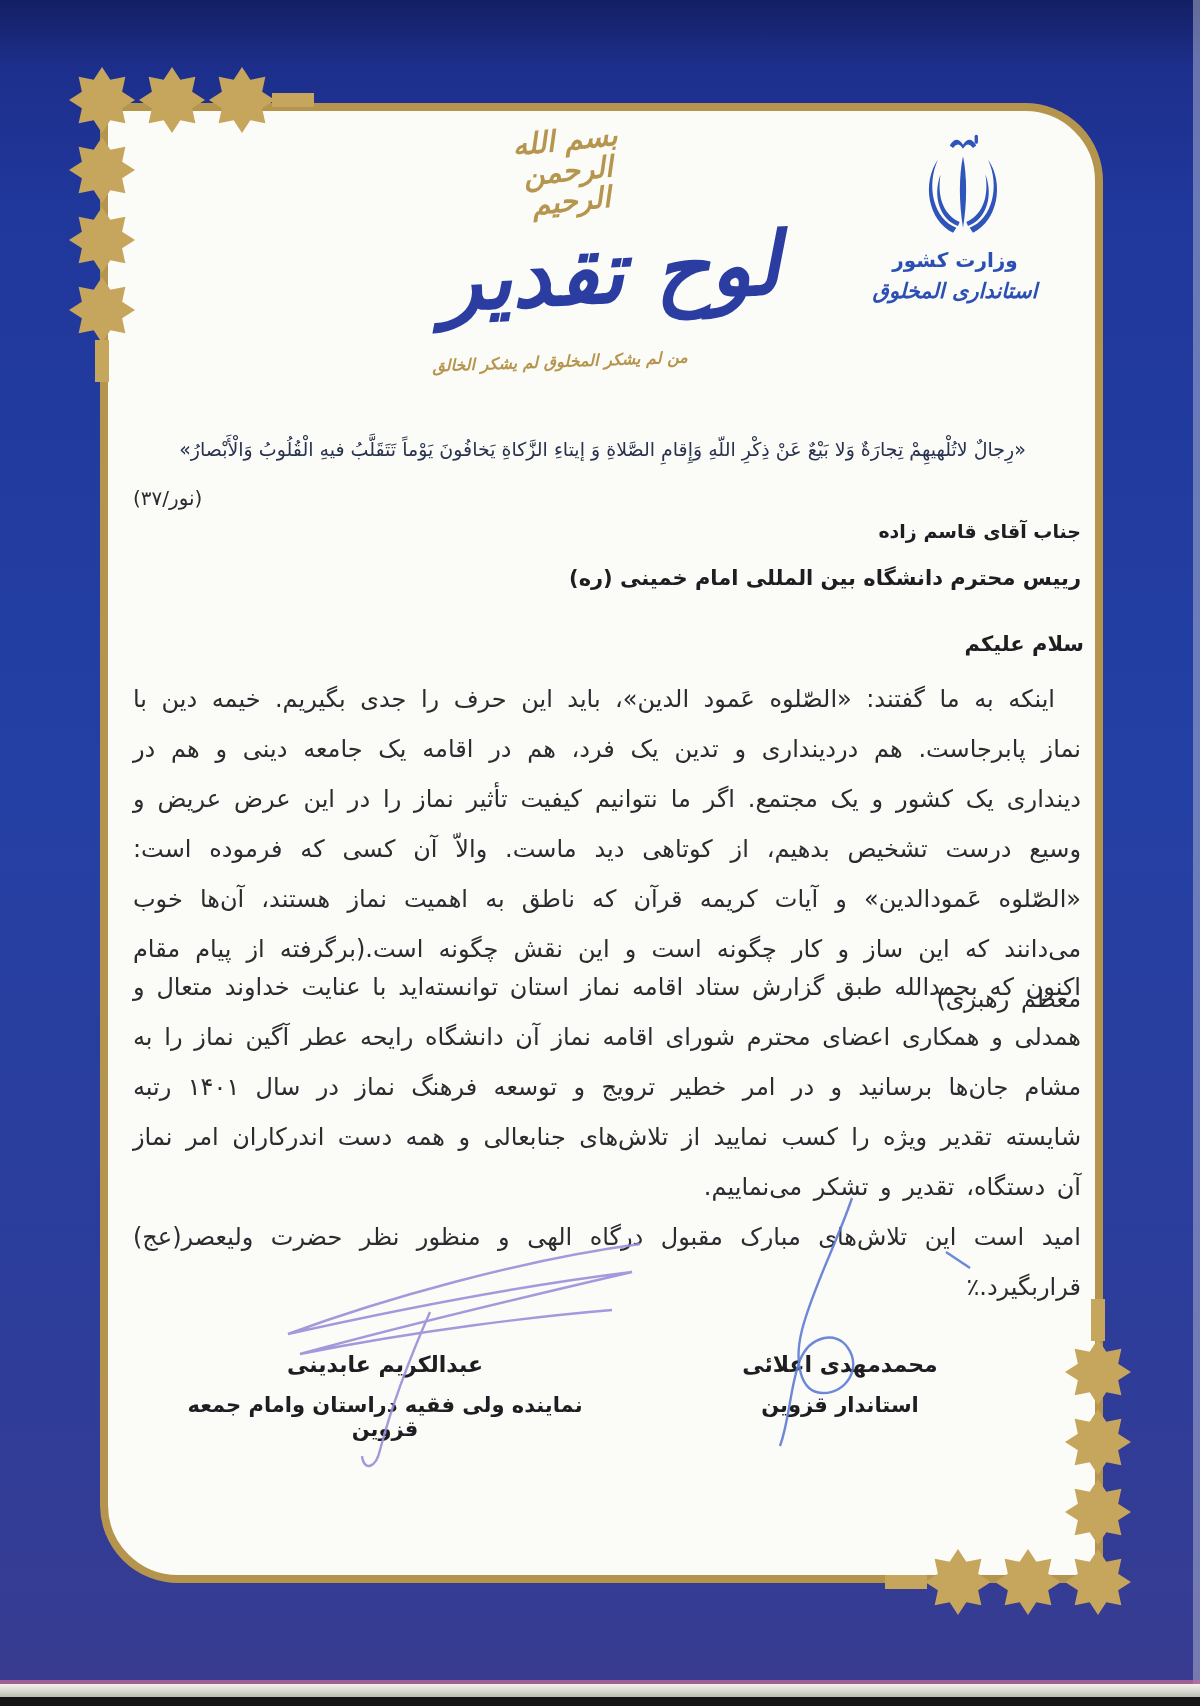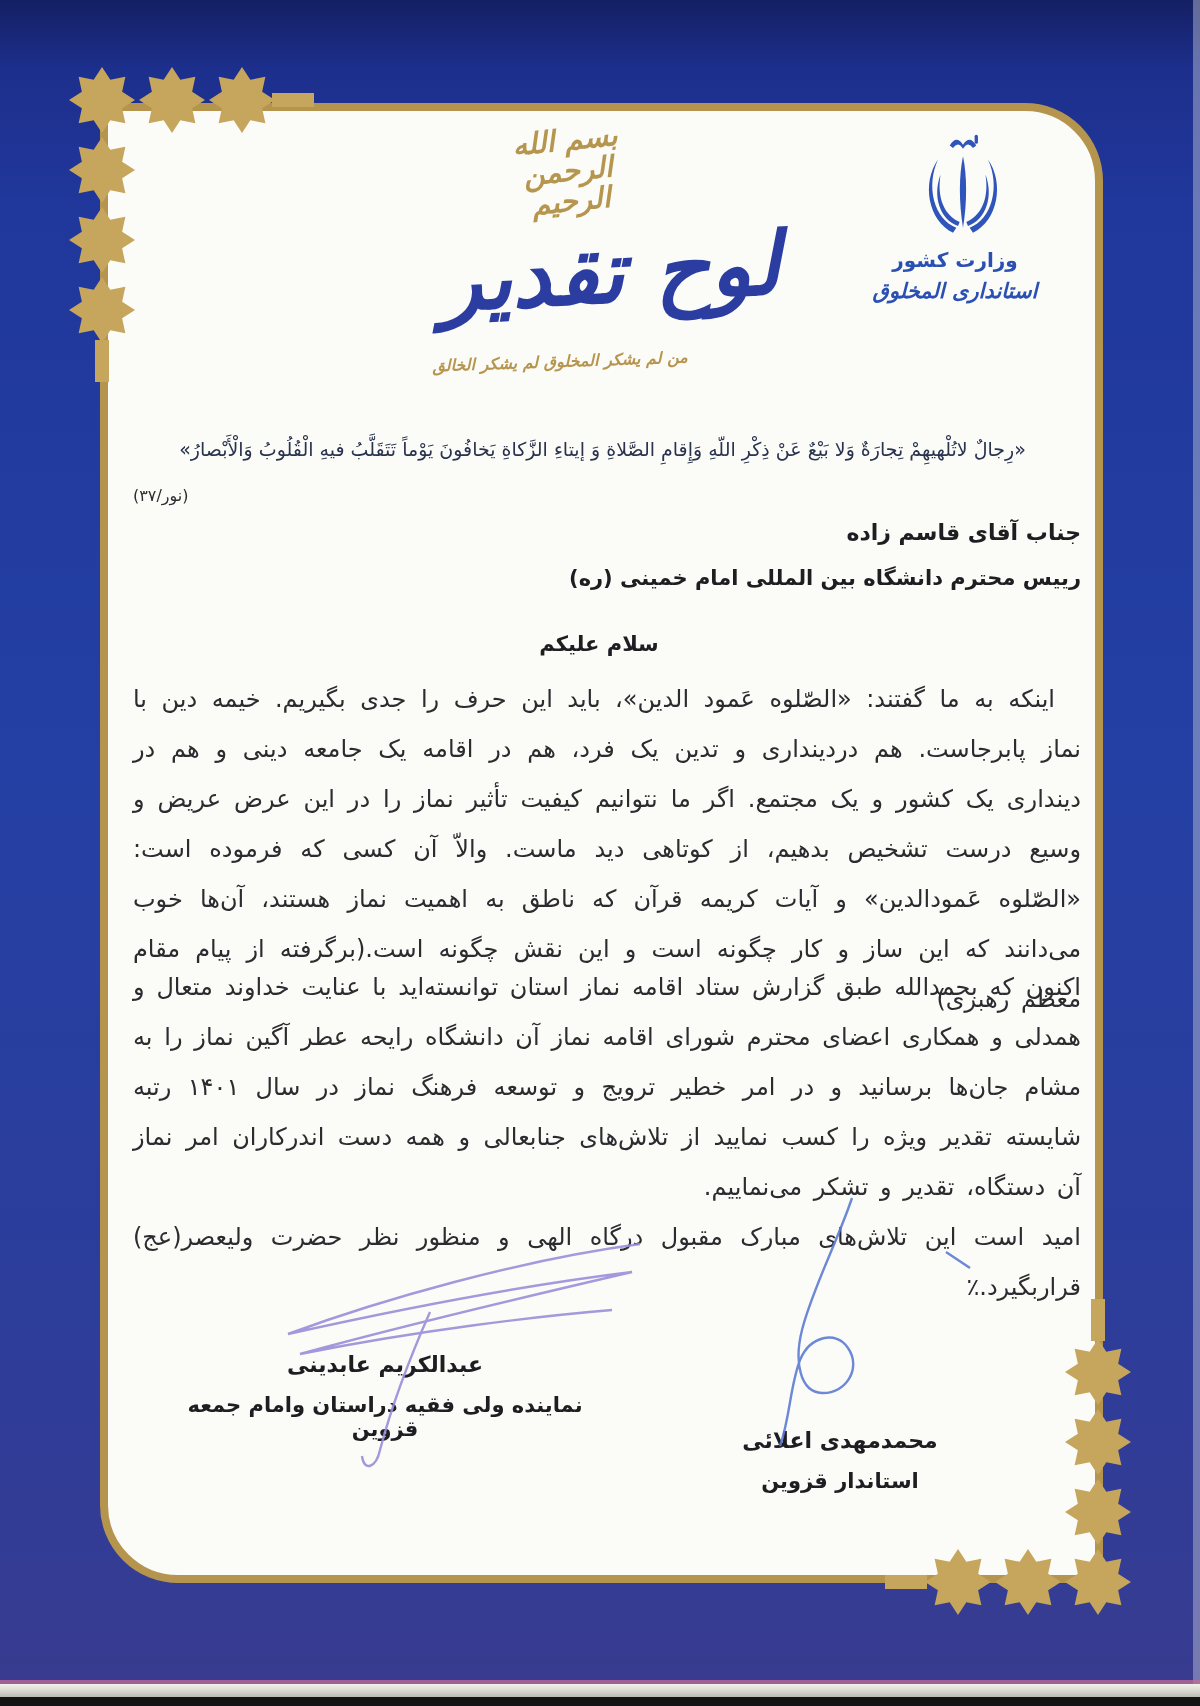--- a/index.html
+++ b/index.html
@@ -21,33 +21,33 @@
   .main-title{position:absolute;left:400px;top:222px;width:420px;text-align:center;
     font-size:86px;font-weight:bold;font-style:italic;color:#2c3da2;transform:rotate(-3deg);white-space:nowrap;}
   .hadith{position:absolute;left:310px;top:352px;width:500px;text-align:center;
     font-size:16px;font-weight:bold;font-style:italic;color:#b6954f;transform:rotate(-2deg);white-space:nowrap;}
   .brand{position:absolute;left:840px;top:248px;width:230px;text-align:center;color:#2b50b4;}
   .brand .ministry{font-size:20px;font-weight:bold;}
   .brand .governorate{font-size:21px;font-weight:bold;font-style:italic;margin-top:7px;}
   .emblem{position:absolute;left:915px;top:133px;width:96px;height:108px;}
   .verse{position:absolute;left:110px;top:438px;width:985px;text-align:center;white-space:nowrap;
     font-size:19px;color:#29324e;font-weight:500;}
-  .citation{position:absolute;left:133px;top:486px;font-size:16px;color:#2b2b30;}
-  .recipient1{position:absolute;left:133px;top:520px;width:948px;text-align:right;font-size:22px;font-weight:bold;color:#1d1d22;}
+  .citation{position:absolute;left:133px;top:486px;font-size:20px;color:#2b2b30;}
+  .recipient1{position:absolute;left:133px;top:520px;width:948px;text-align:right;font-size:19px;font-weight:bold;color:#1d1d22;}
   .recipient2{position:absolute;left:133px;top:566px;width:948px;text-align:right;font-size:21px;font-weight:bold;color:#1d1d22;}
-  .salutation{position:absolute;left:125px;top:632px;width:948px;text-align:center;font-size:21px;font-weight:bold;color:#1d1d22;}
+  .salutation{position:absolute;left:136px;top:632px;width:948px;text-align:right;font-size:21px;font-weight:bold;color:#1d1d22;}
   .para{position:absolute;left:133px;width:948px;text-align:justify;font-size:24px;line-height:50px;
     color:#2b2b30;word-spacing:4px;}
   .p1{top:674px;text-indent:26px;}
   .p2{top:962px;}
   .p3{top:1212px;}
   .sig{position:absolute;text-align:center;color:#1d1d22;}
   .sig .name{font-size:22px;font-weight:bold;}
   .sig .role{font-size:21px;font-weight:bold;margin-top:16px;}
-  .sig-right{left:690px;top:1428px;width:300px;}
+  .sig-right{left:690px;top:1352px;width:300px;}
   .sig-left{left:170px;top:1352px;width:430px;}
   .scribbles{position:absolute;left:0;top:0;width:1200px;height:1706px;pointer-events:none;}
   
   .edge-right{position:absolute;left:1193px;top:0;width:7px;height:1684px;background:rgba(196,200,218,.45);}
   .edge-pink{position:absolute;left:0;top:1680px;width:1200px;height:4px;background:#c26e97;opacity:.75;}
   .edge-silver{position:absolute;left:0;top:1684px;width:1200px;height:13px;
     background:linear-gradient(180deg,#f2f2ec 0%,#d6d7cf 55%,#b9bab2 100%);}
   .edge-black{position:absolute;left:0;top:1697px;width:1200px;height:9px;background:#141414;}
 </style>
 </head>

